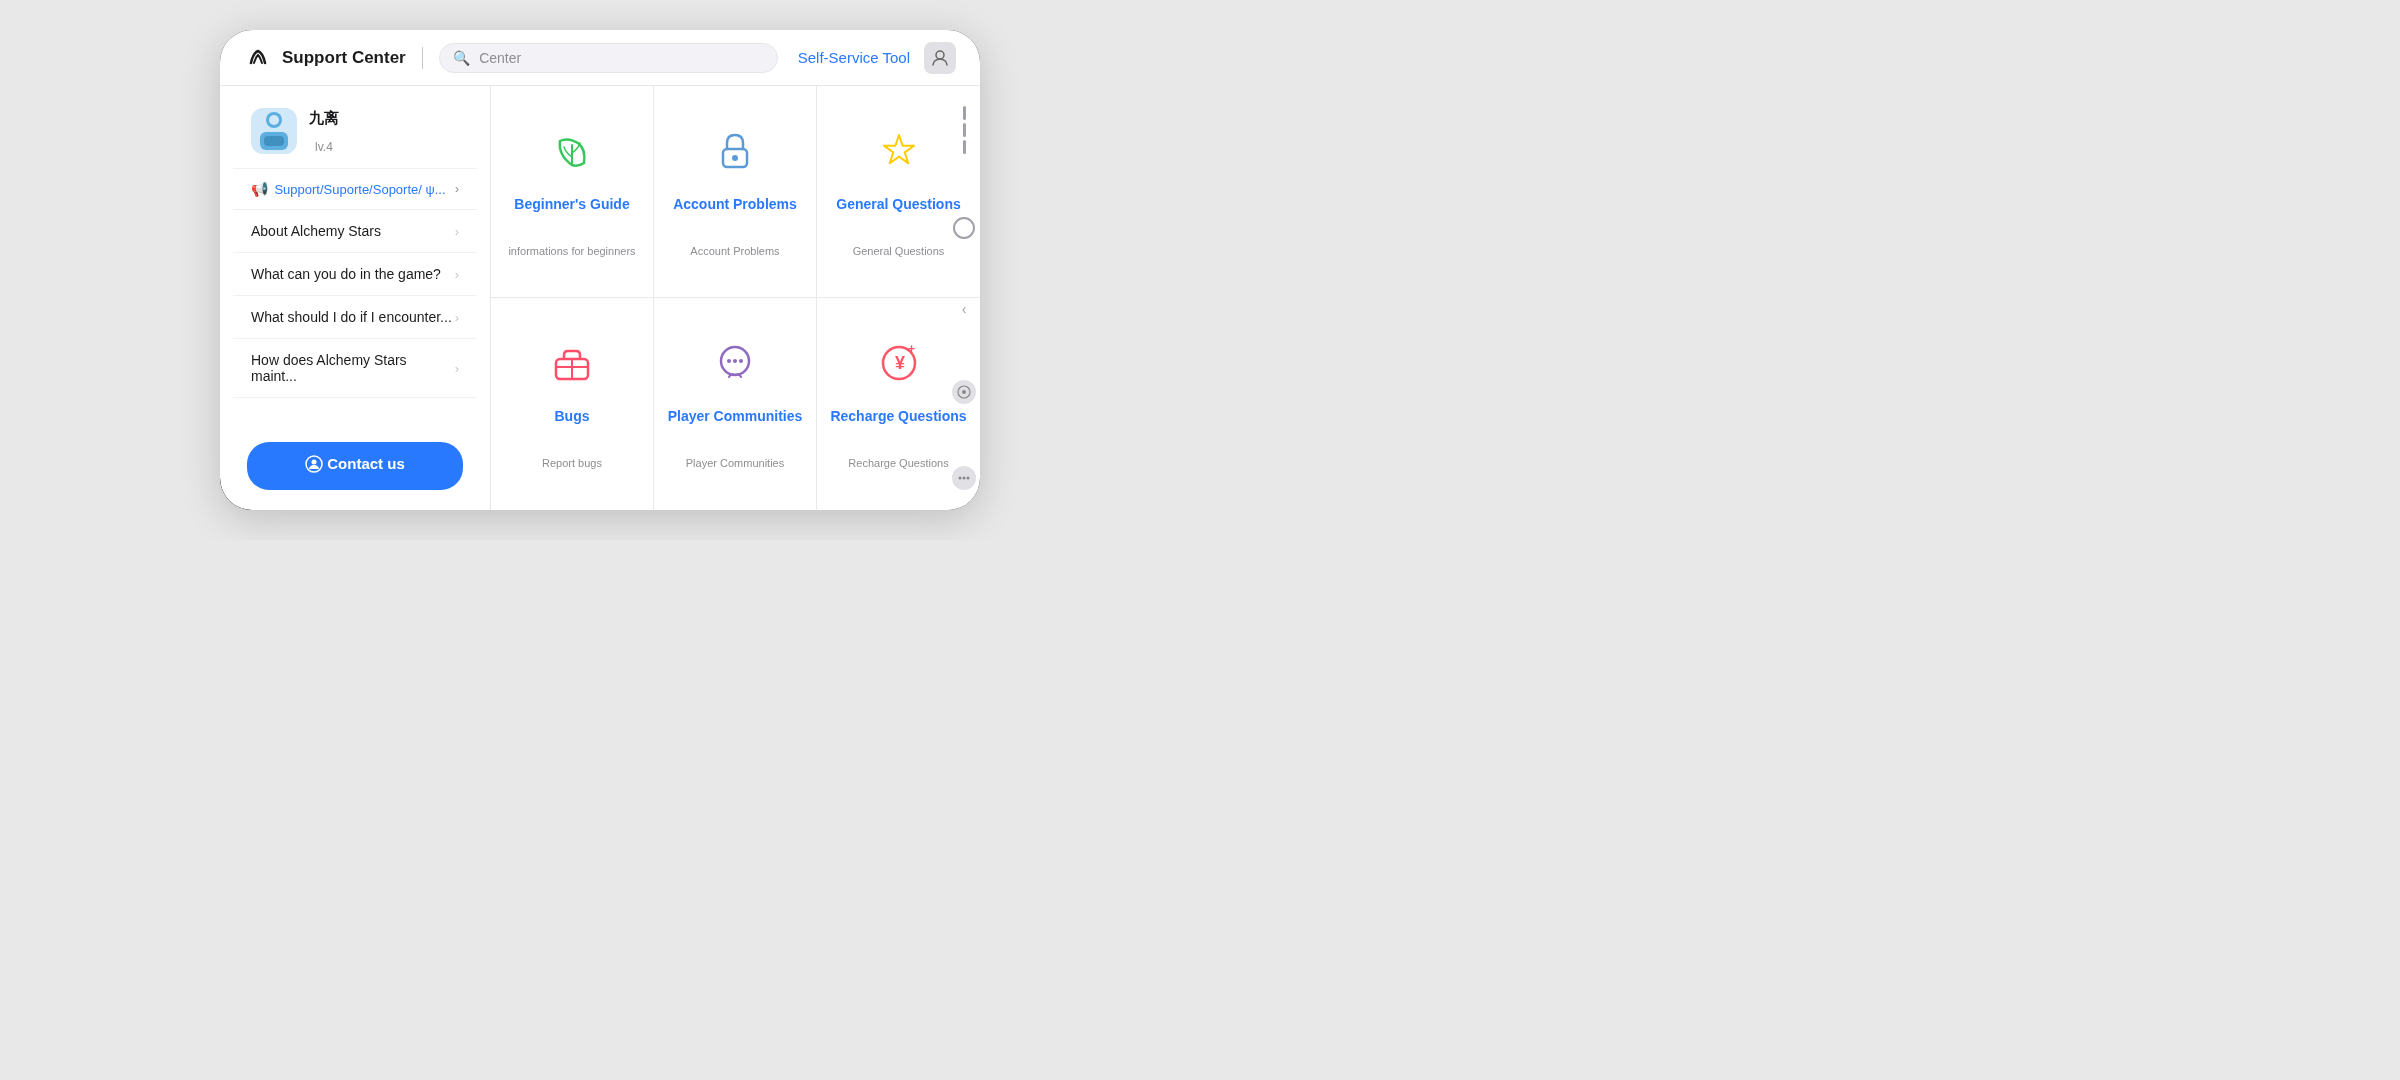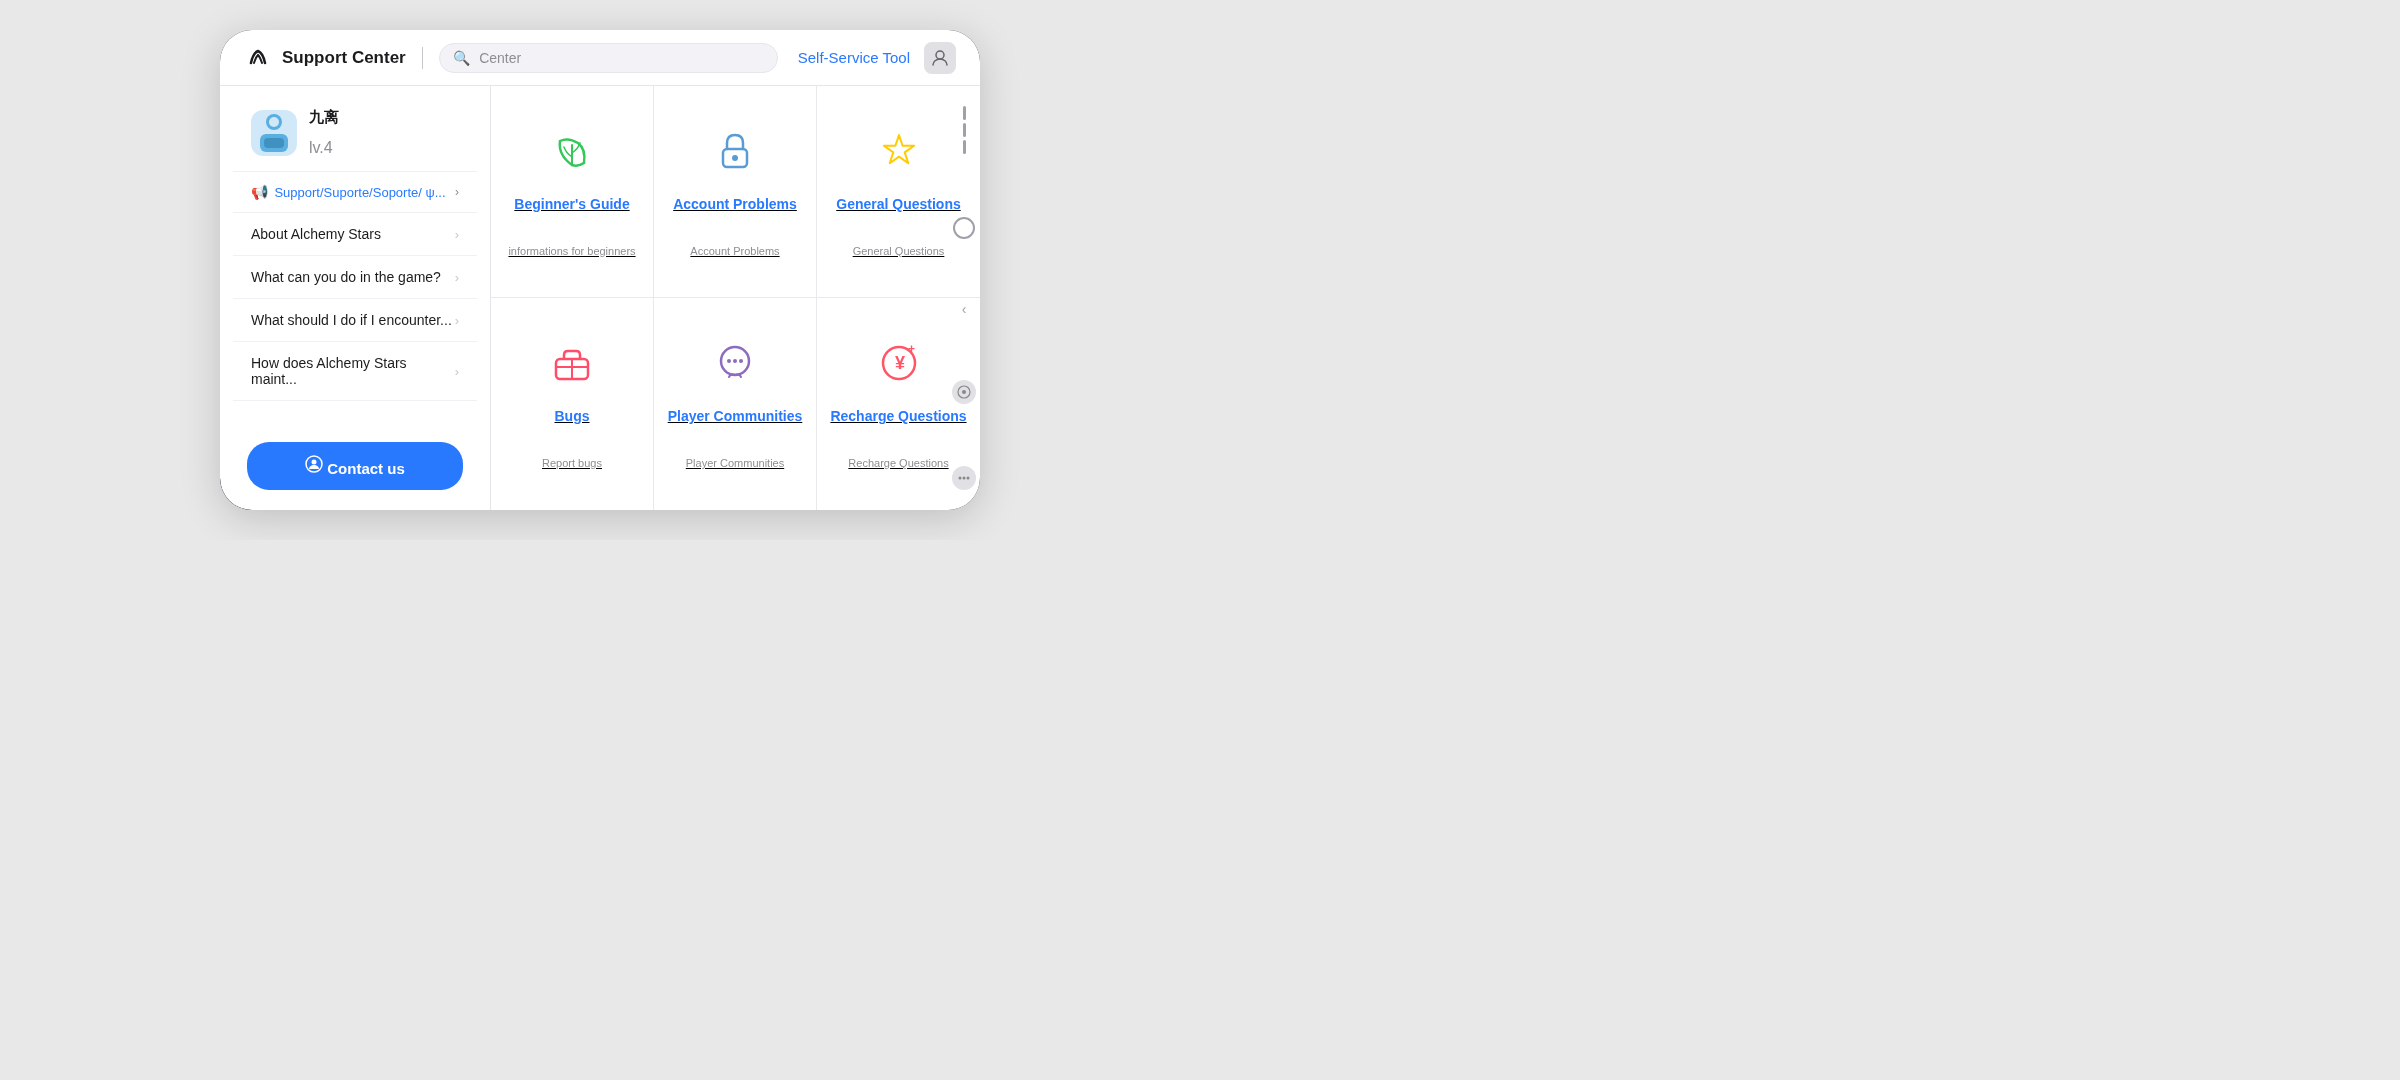--- a/index.html
+++ b/index.html
@@ -129,23 +129,24 @@
       align-items: center;
       justify-content: center;
       overflow: hidden;
     }
     .user-info .user-name {
       font-size: 15px;
       font-weight: 600;
       color: #1c1c1e;
     }
     .user-info .user-level {
-      font-size: 16px;
+      font-size: 12px;
       color: #8e8e93;
       margin-top: 12px;
+      text-align: center;
     }
     .nav-announcement {
       display: flex;
       align-items: center;
       padding: 12px 18px;
       gap: 6px;
       cursor: pointer;
       border-bottom: 1px solid #f0f0f3;
     }
     .announcement-icon {
@@ -182,21 +183,21 @@
     .nav-item-chevron {
       color: #c7c7cc;
       font-size: 13px;
     }
     .contact-btn {
       margin: 12px 14px 4px;
       background: #2979FF;
       border-radius: 22px;
       padding: 13px 0;
       display: flex;
-      align-items: flex-end;
+      align-items: flex-start;
       justify-content: center;
       gap: 4px;
       cursor: pointer;
     }
     .contact-btn-icon {
       color: white;
       font-size: 16px;
     }
     .contact-btn-label {
       color: white;
@@ -204,21 +205,20 @@
       font-weight: 600;
     }
     
     .main-content {
       flex: 1;
       display: grid;
       grid-template-columns: 1fr 1fr 1fr;
       grid-template-rows: 1fr 1fr;
       gap: 0;
       border-left: 1px solid #e5e5ea;
-      text-decoration: underline;
     }
     .category-card {
       background: #ffffff;
       display: flex;
       flex-direction: column;
       align-items: center;
       justify-content: center;
       gap: 8px;
       border-right: 1px solid #e8e8ed;
       border-bottom: 1px solid #e8e8ed;

